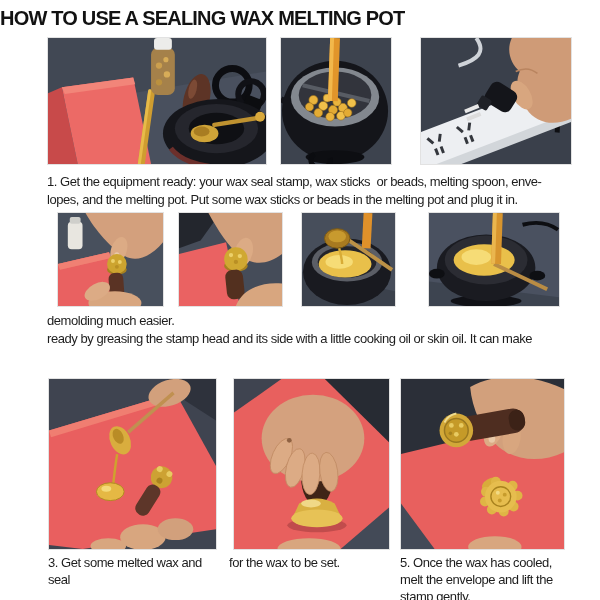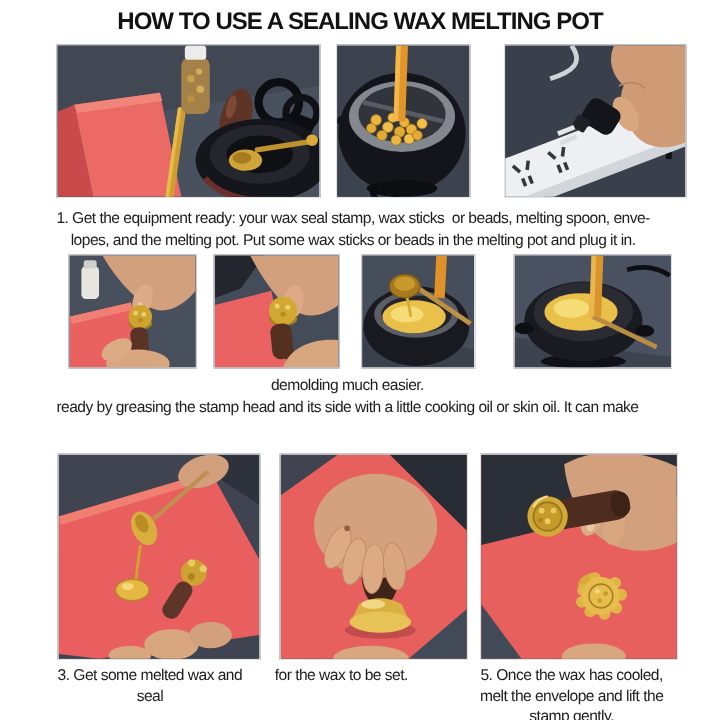--- a/index.html
+++ b/index.html
@@ -1,23 +1,23 @@
 <!DOCTYPE html>
 <html><head>
 <meta charset="utf-8">
 <style>
   html,body{margin:0;padding:0;background:#ffffff;}
   .canvas{position:relative;width:600px;height:600px;background:#ffffff;
           font-family:"Liberation Sans",sans-serif;overflow:hidden;}
-  .title{position:absolute;top:7px;left:0;width:600px;text-align:center;
+  .title{position:absolute;top:7px;left:0;width:600px;
          font-size:20px;font-weight:bold;letter-spacing:-0.8px;color:#121212;white-space:nowrap;}
   .photo{position:absolute;box-sizing:border-box;border:1px solid #e2e2e2;background:#434a57;}
   .photo svg{display:block;width:100%;height:100%;}
   .step{position:absolute;color:#1d1d1d;font-size:13px;letter-spacing:-0.45px;line-height:18px;}
-  .step .line{white-space:pre;text-align:center;}
+  .step .line{white-space:pre;}
   .cols{line-height:17px;}
   
   #r1p1{left:47px;top:37px;width:220px;height:128px}
   #r1p2{left:280px;top:37px;width:112px;height:128px}
   #r1p3{left:420px;top:37px;width:152px;height:128px}
   #step1{left:47px;top:173px}
   #r2p1{left:57px;top:212px;width:107px;height:95px}
   #r2p2{left:178px;top:212px;width:105px;height:95px}
   #r2p3{left:301px;top:212px;width:95px;height:95px}
   #r2p4{left:428px;top:212px;width:132px;height:95px}

